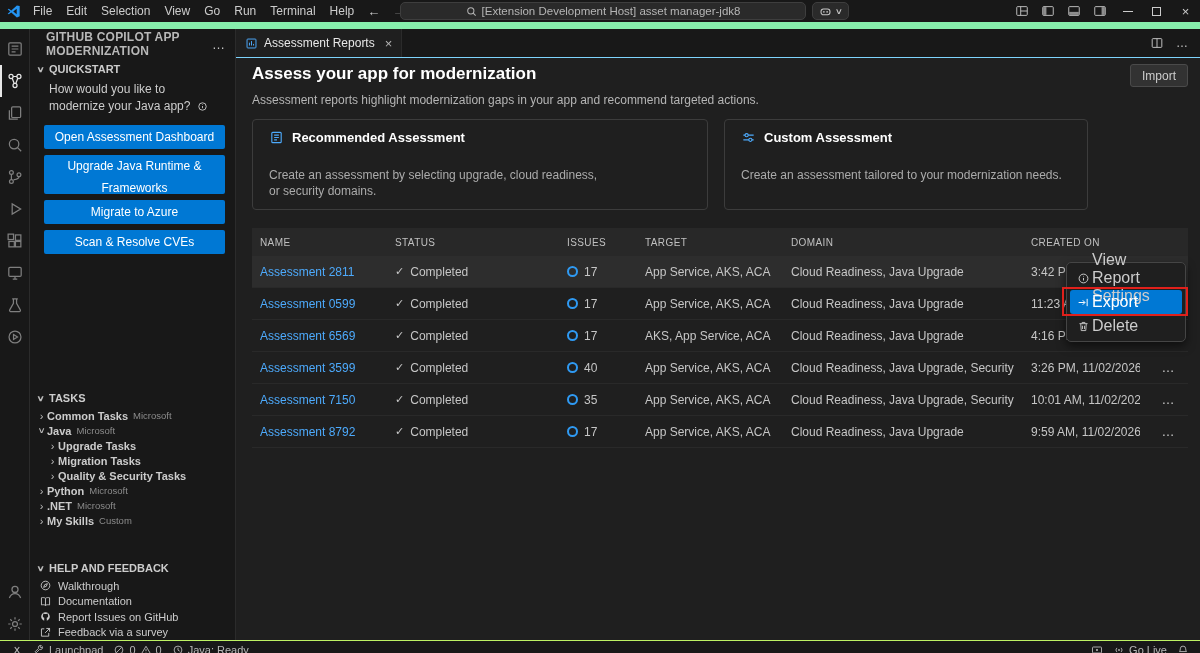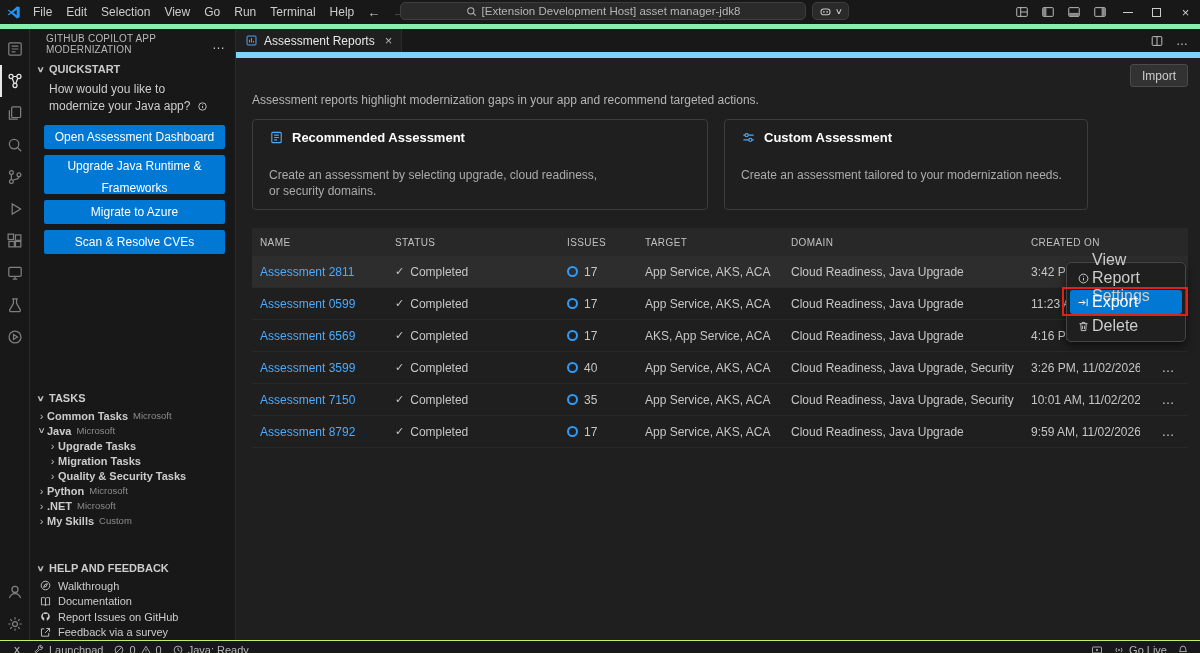--- a/index.html
+++ b/index.html
@@ -2,21 +2,21 @@
 <html lang="en"><head>
 <meta charset="utf-8">
 <style>
   *{box-sizing:border-box;margin:0;padding:0}
   html,body{background:#000}
   svg{display:block}
   .app{position:relative;width:1200px;height:653px;background:#1f1f1f;color:#ccc;
        font-family:"Liberation Sans",sans-serif;font-size:12px;overflow:hidden;user-select:none}
 
   
-  .titlebar{height:29px;background:#181818;border-bottom:5px solid #86efac;display:flex;align-items:center;position:relative}
+  .titlebar{height:29px;background:#181818;border-bottom:7px solid #86efac;display:flex;align-items:center;position:relative}
   .logo{width:26px;display:flex;justify-content:center}
   .menus{display:flex}
   .menu{padding:0 7px;font-size:12px;color:#ccc;line-height:22px;cursor:default}
   .nav-arrow{font-size:13px;color:#cfcfcf;padding:0 6px}
   .nav-arrow.dim{color:#6e6e6e}
   .cmd-center{position:absolute;left:400px;top:2px;width:406px;height:18px;background:#2a2a2a;border:1px solid #3e3e3e;
               border-radius:5px;display:flex;align-items:center;justify-content:center;gap:5px;color:#b5b5b5;font-size:11.5px}
   .copilot-pill{position:absolute;left:812px;top:2px;height:18px;padding:0 6px;border:1px solid #3e3e3e;background:#2a2a2a;
                 border-radius:5px;display:flex;align-items:center;gap:4px;color:#c5c5c5}
   .pill-chev{font-size:8px;transform:scaleX(1.4)}
@@ -30,41 +30,41 @@
   .main-row{display:flex;height:611px}
   .activitybar{width:30px;background:#181818;border-right:1px solid #2b2b2b;display:flex;flex-direction:column;padding-top:4px}
   .ab-item{height:32px;display:flex;align-items:center;justify-content:center;color:#7f7f7f;
            border-left:2px solid transparent;border-right:2px solid transparent}
   .ab-item.active{color:#e7e7e7;border-left-color:#e7e7e7}
   .ab-spacer{flex:1}
 
   
   .sidebar{width:206px;background:#181818;border-right:1px solid #2b2b2b;display:flex;flex-direction:column;font-size:11.5px;overflow:hidden}
   .sb-title-row{height:30px;display:flex;align-items:center;padding:0 10px 0 16px;flex:none}
-  .sb-title{flex:1;font-size:10px;font-weight:400;color:#b8b8b8;letter-spacing:.2px}
+  .sb-title{flex:1;font-size:12px;font-weight:700;color:#b8b8b8;letter-spacing:.2px}
   .sb-ellipsis{color:#c5c5c5;font-size:13px}
   .section-header{display:flex;align-items:center;gap:3px;height:20px;padding-left:5px;font-size:11px;font-weight:700;color:#ccc;flex:none}
   .chev-down{font-size:8px;width:11px;text-align:center;transform:scaleX(1.4);color:#bdbdbd}
   .chev-right{width:11px;font-size:11px;text-align:center;color:#bdbdbd}
   .sb-question{margin:2px 14px 10px 19px;font-size:12px;line-height:1.4;color:#ccc}
   .sb-question svg{display:inline;vertical-align:-2px;margin-left:3px}
   .sb-btn{display:block;width:181px;margin:0 0 6px 14px;height:39px;background:#0078d4;border:none;border-radius:2px;
           color:#fff;font-size:12px;font-family:inherit;text-align:center;line-height:22px;cursor:pointer}
   .section-tasks{margin-top:128px}
   .tree-row{display:flex;align-items:center;height:15px;padding-left:6px;color:#ccc;flex:none}
   .tree-row.sub{padding-left:17px}
   .tree-label{font-weight:600;font-size:11px}
   .tree-badge{margin-left:5px;font-size:9.5px;color:#8c8c8c}
   .section-help{margin-top:30px}
   .help-row{display:flex;align-items:center;gap:6px;height:15.5px;padding-left:9px;color:#ccc;flex:none}
   .help-label{font-size:11px}
 
   
   .editor{flex:1;display:flex;flex-direction:column;background:#1f1f1f;min-width:0}
-  .tabbar{height:29px;background:#181818;border-bottom:6px solid #7dd3fc;display:flex;align-items:stretch}
+  .tabbar{height:29px;background:#181818;border-bottom:1px solid #7dd3fc;display:flex;align-items:stretch}
   .tab{display:flex;align-items:center;gap:6px;padding:0 9px;background:#1f1f1f;color:#e8e8e8;font-size:12px;border-right:1px solid #2b2b2b}
   .tab-close{color:#b5b5b5;font-size:13px;margin-left:4px}
   .editor-actions{margin-left:auto;display:flex;align-items:center;gap:12px;padding-right:12px;color:#c5c5c5}
   .content{position:relative;flex:1;padding:6px 12px 0 16px}
   .page-head{display:flex;align-items:flex-start}
   .page-title{font-size:17px;font-weight:700;color:#fff}
   .import-btn{margin-left:auto;height:23px;padding:0 11px;background:#323232;border:1px solid #4a4a4a;border-radius:3px;
               color:#ccc;font-size:12px;font-family:inherit;cursor:pointer}
   .page-sub{margin-top:6px;font-size:12px;color:#b5b5b5}
   .cards{display:flex;gap:16px;margin-top:12px}
@@ -376,20 +376,21 @@
                 <rect x="2.5" y="3" width="11" height="10" rx="1"></rect>
                 <path d="M8 3v10"></path>
               </svg>
           </span>
           <span>…</span>
         </div>
       </div>
 
       <div class="content">
         <div class="page-head">
+          <h1 class="page-title">Assess your app for modernization</h1>
           <button class="import-btn">Import</button>
         </div>
         <div class="page-sub">Assessment reports highlight modernization gaps in your app and recommend targeted actions.</div>
 
         <div class="cards">
           <div class="card card1">
             <div class="card-head">
               <svg width="15" height="15" viewBox="0 0 16 16" fill="none" stroke="currentColor" stroke-width="1.2">
                   <rect x="3" y="2.5" width="10" height="11" rx="1"></rect>
                   <path d="M5.5 5.5h5M5.5 8h5M5.5 10.5h3"></path>

